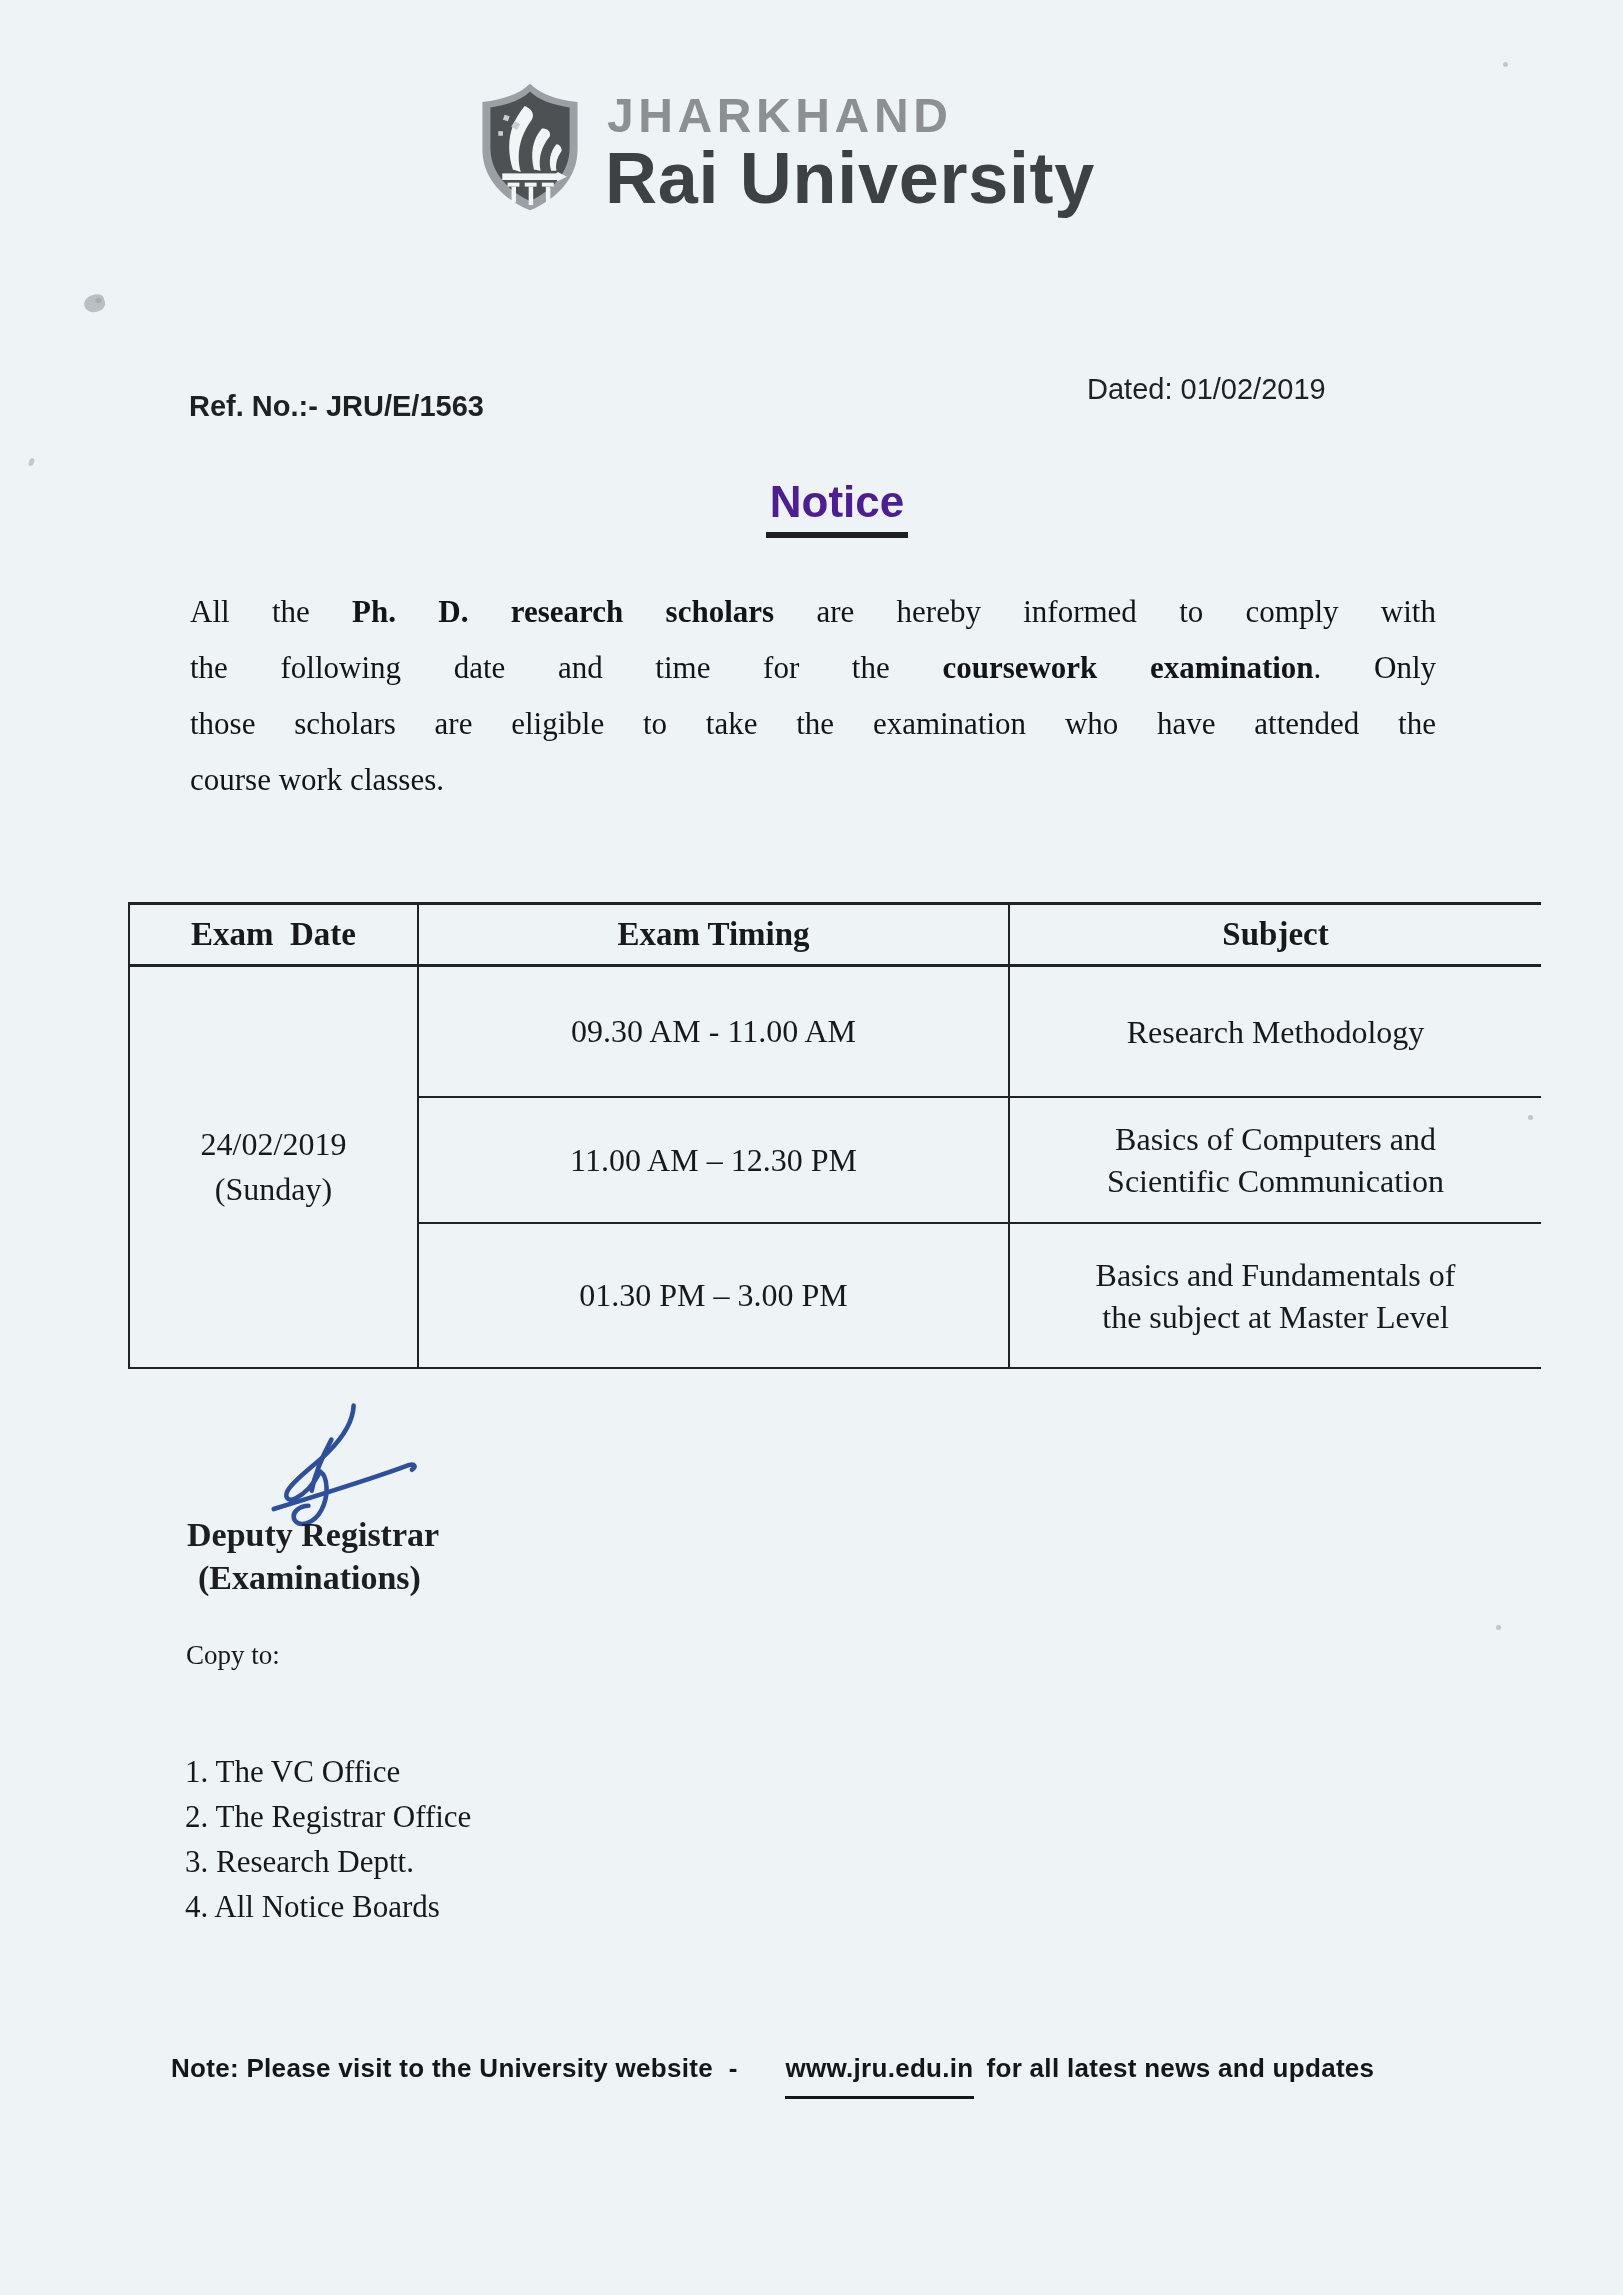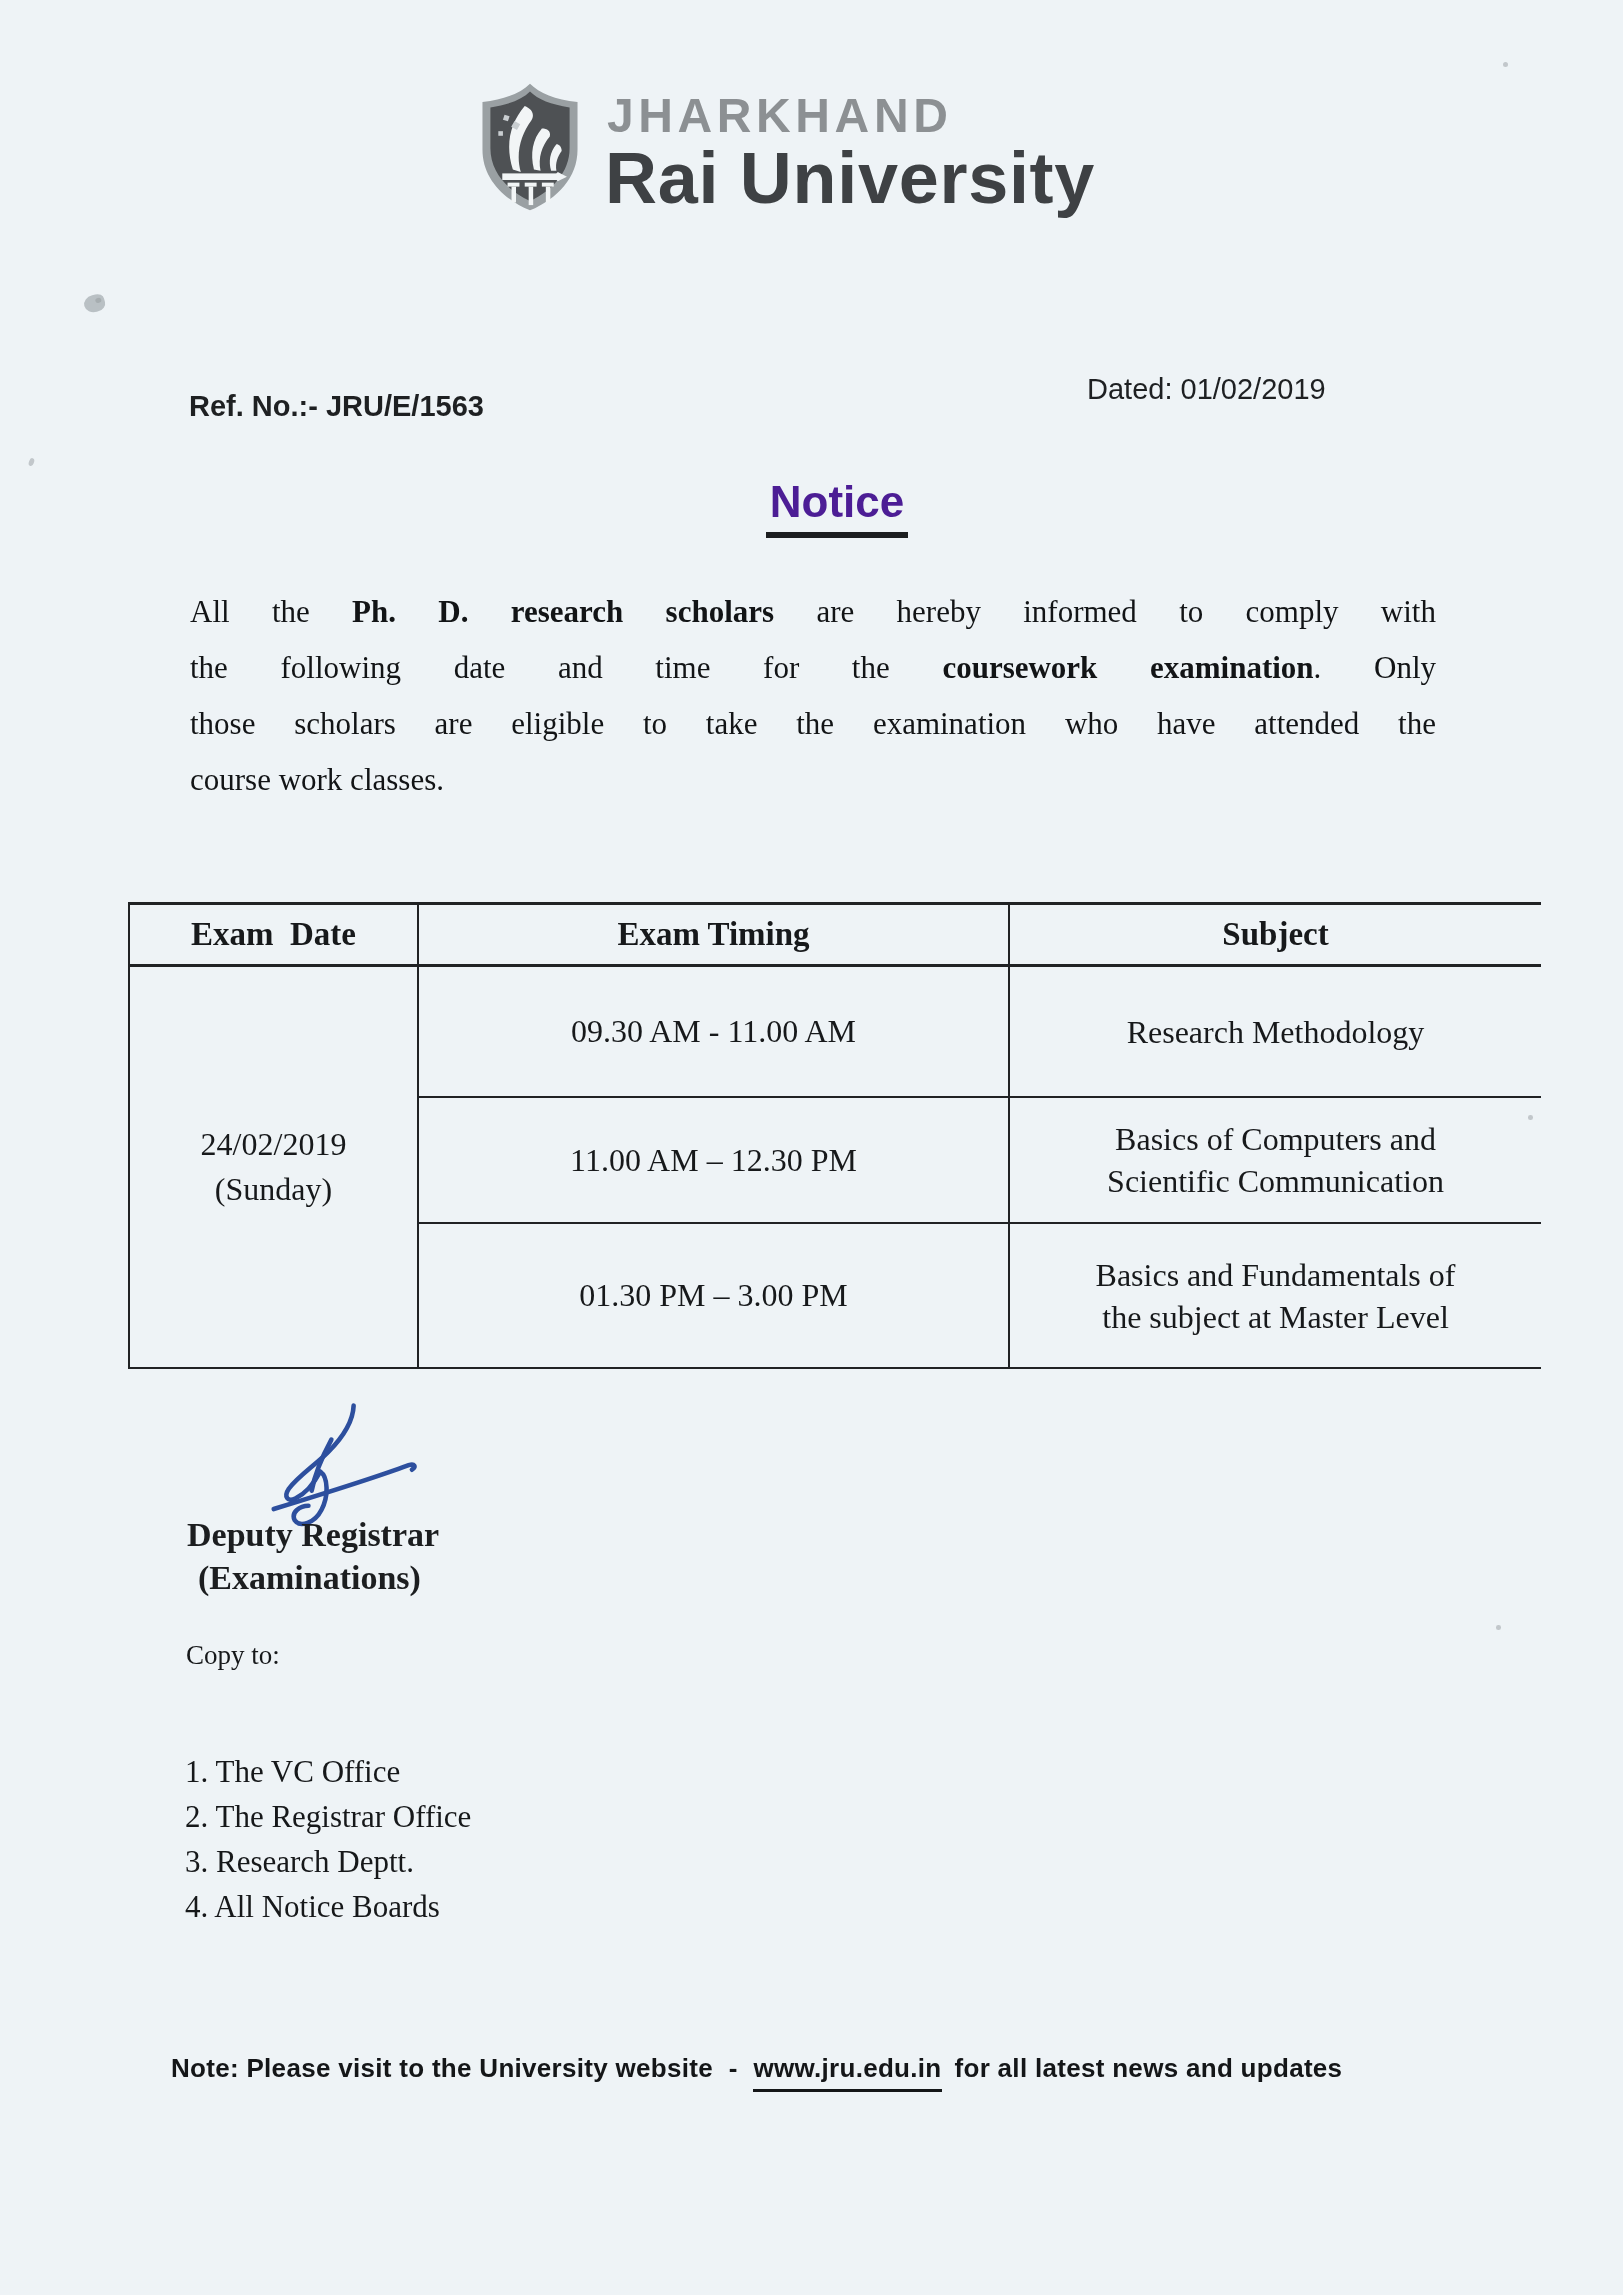--- a/index.html
+++ b/index.html
@@ -80,21 +80,21 @@
   .copy-to{position:absolute;left:186px;top:1640px;font-size:27px;color:#16181a;}
   .copy-list{position:absolute;left:185px;top:1749px;font-size:31px;line-height:45px;color:#16181a;}
   
   .footer-note{
     position:absolute;left:171px;top:2053px;width:1283px;
     font-family:"Liberation Sans",sans-serif;font-weight:bold;font-size:26px;color:#141618;
     letter-spacing:0.3px;
   }
   .footer-note .sep{margin:0 15.7px;}
   .footer-note .site{
-    border-bottom:3.9px solid #141618;padding-bottom:6px;margin-right:13px;
+    border-bottom:3.9px solid #141618;padding-bottom:13px;margin-right:13px;margin-left:32px;
   }
   
   .smudge{
     position:absolute;left:84px;top:295px;width:21px;height:17px;
     background:#8f979c;opacity:.55;border-radius:58% 42% 50% 60%;
     transform:rotate(-15deg);
   }
   .smudge:after{content:"";position:absolute;left:11.8px;top:3.9px;width:6.5px;height:5.2px;background:#6c7478;border-radius:50%;}
   .speck{position:absolute;background:#8c9396;border-radius:50%;opacity:.45;}
   .speck.s1{left:29px;top:458px;width:4.6px;height:7.9px;transform:rotate(20deg);}

